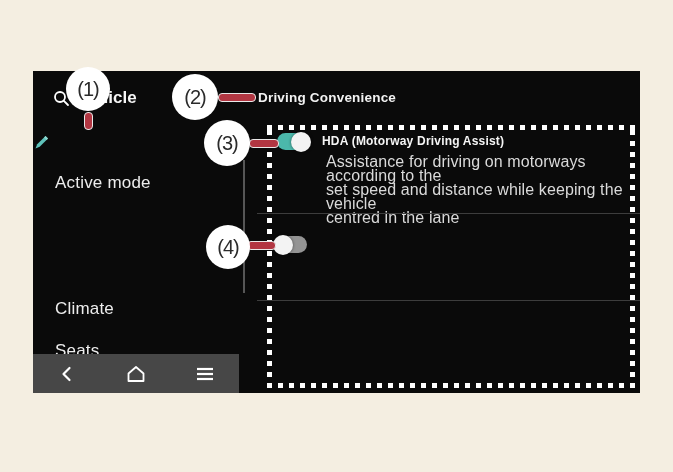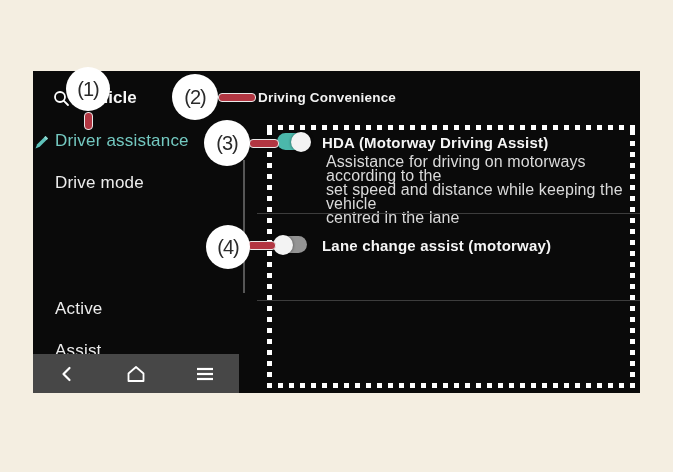--- a/index.html
+++ b/index.html
@@ -22,21 +22,21 @@
   
   .section-title{position:absolute;left:225px;top:19px;font-size:13.5px;font-weight:bold;color:#f2f2f2;letter-spacing:.2px;}
   .dotted-box{
     position:absolute;left:234px;top:54px;width:368px;height:263px;
     background:
       repeating-linear-gradient(90deg,#fff 0 5px,transparent 5px 11px) top left/100% 5px no-repeat,
       repeating-linear-gradient(90deg,#fff 0 5px,transparent 5px 11px) bottom left/100% 5px no-repeat,
       repeating-linear-gradient(0deg,#fff 0 5px,transparent 5px 11px) top left/5px 100% no-repeat,
       repeating-linear-gradient(0deg,#fff 0 5px,transparent 5px 11px) top right/5px 100% no-repeat;
   }
-  .setting-title{position:absolute;left:289px;font-size:15px;font-weight:bold;color:#f5f5f5;letter-spacing:.2px;}
+  .setting-title{position:absolute;left:289px;font-size:12px;font-weight:bold;color:#f5f5f5;letter-spacing:.2px;}
   .setting-desc{position:absolute;left:293px;font-size:16px;line-height:14px;color:#dadada;white-space:pre-line;letter-spacing:.1px;}
   .divider{position:absolute;left:224px;width:383px;height:1px;background:#3d3d3d;}
   .toggle{position:absolute;width:32px;height:17px;border-radius:10px;cursor:pointer;}
   .toggle .knob{position:absolute;top:-1.5px;width:20px;height:20px;border-radius:50%;
     background:#f3f3f3;box-shadow:0 0 3px rgba(0,0,0,.55);}
   .toggle.on{background:#4bb8ab;}
   .toggle.on .knob{right:-2px;}
   .toggle.off{background:#949494;}
   .toggle.off .knob{left:-2px;}
   
@@ -69,45 +69,43 @@
     </svg>
   </span>
   <div class="app-title">Vehicle</div>
 
   <span class="pen-ic">
     <svg width="16" height="16" viewBox="0 0 16 16">
       <path d="M1.5 14.5 L3.2 10.3 L11.5 2 L14 4.5 L5.7 12.8 Z" fill="#5fc2ba"></path>
       <path d="M11.5 2 L14 4.5 L12.6 5.9 L10.1 3.4 Z" fill="#8fd8d1"></path>
     </svg>
   </span>
-  <div class="side-item active" style="top:60px">Driver assistance</div>
-  <div class="side-item" style="top:102px">Drive mode</div>
-  <div class="side-item" style="top:228px">Active</div>
-  <div class="side-item" style="top:270px">Assist</div>
+  <div class="side-item" style="top:102px">Active mode</div>
+  <div class="side-item" style="top:228px">Climate</div>
+  <div class="side-item" style="top:270px">Seats</div>
 
   <div class="scrollline"></div>
 
   <div class="section-title">Driving Convenience</div>
 
   <div class="dotted-box"></div>
 
   <div class="toggle on" style="left:244px;top:62px">
     <span class="knob"></span>
   </div>
   <div class="setting-title" style="top:63px">HDA (Motorway Driving Assist)</div>
   <div class="setting-desc" style="top:84px">Assistance for driving on motorways according to the
 set speed and distance while keeping the vehicle
 centred in the lane</div>
 
   <div class="divider" style="top:142px"></div>
 
   <div class="toggle off" style="left:242px;top:165px">
     <span class="knob"></span>
   </div>
-  <div class="setting-title" style="top:166px">Lane change assist (motorway)</div>
 
   <div class="divider" style="top:229px"></div>
 
   <div class="navbar">
     <span class="nav-btn">
       <svg width="16" height="16" viewBox="0 0 16 16">
         <polyline points="10.5,2 4.5,8 10.5,14" fill="none" stroke="#ffffff" stroke-width="2.2" stroke-linecap="round" stroke-linejoin="round"></polyline>
       </svg>
     </span>
     <span class="nav-btn">

